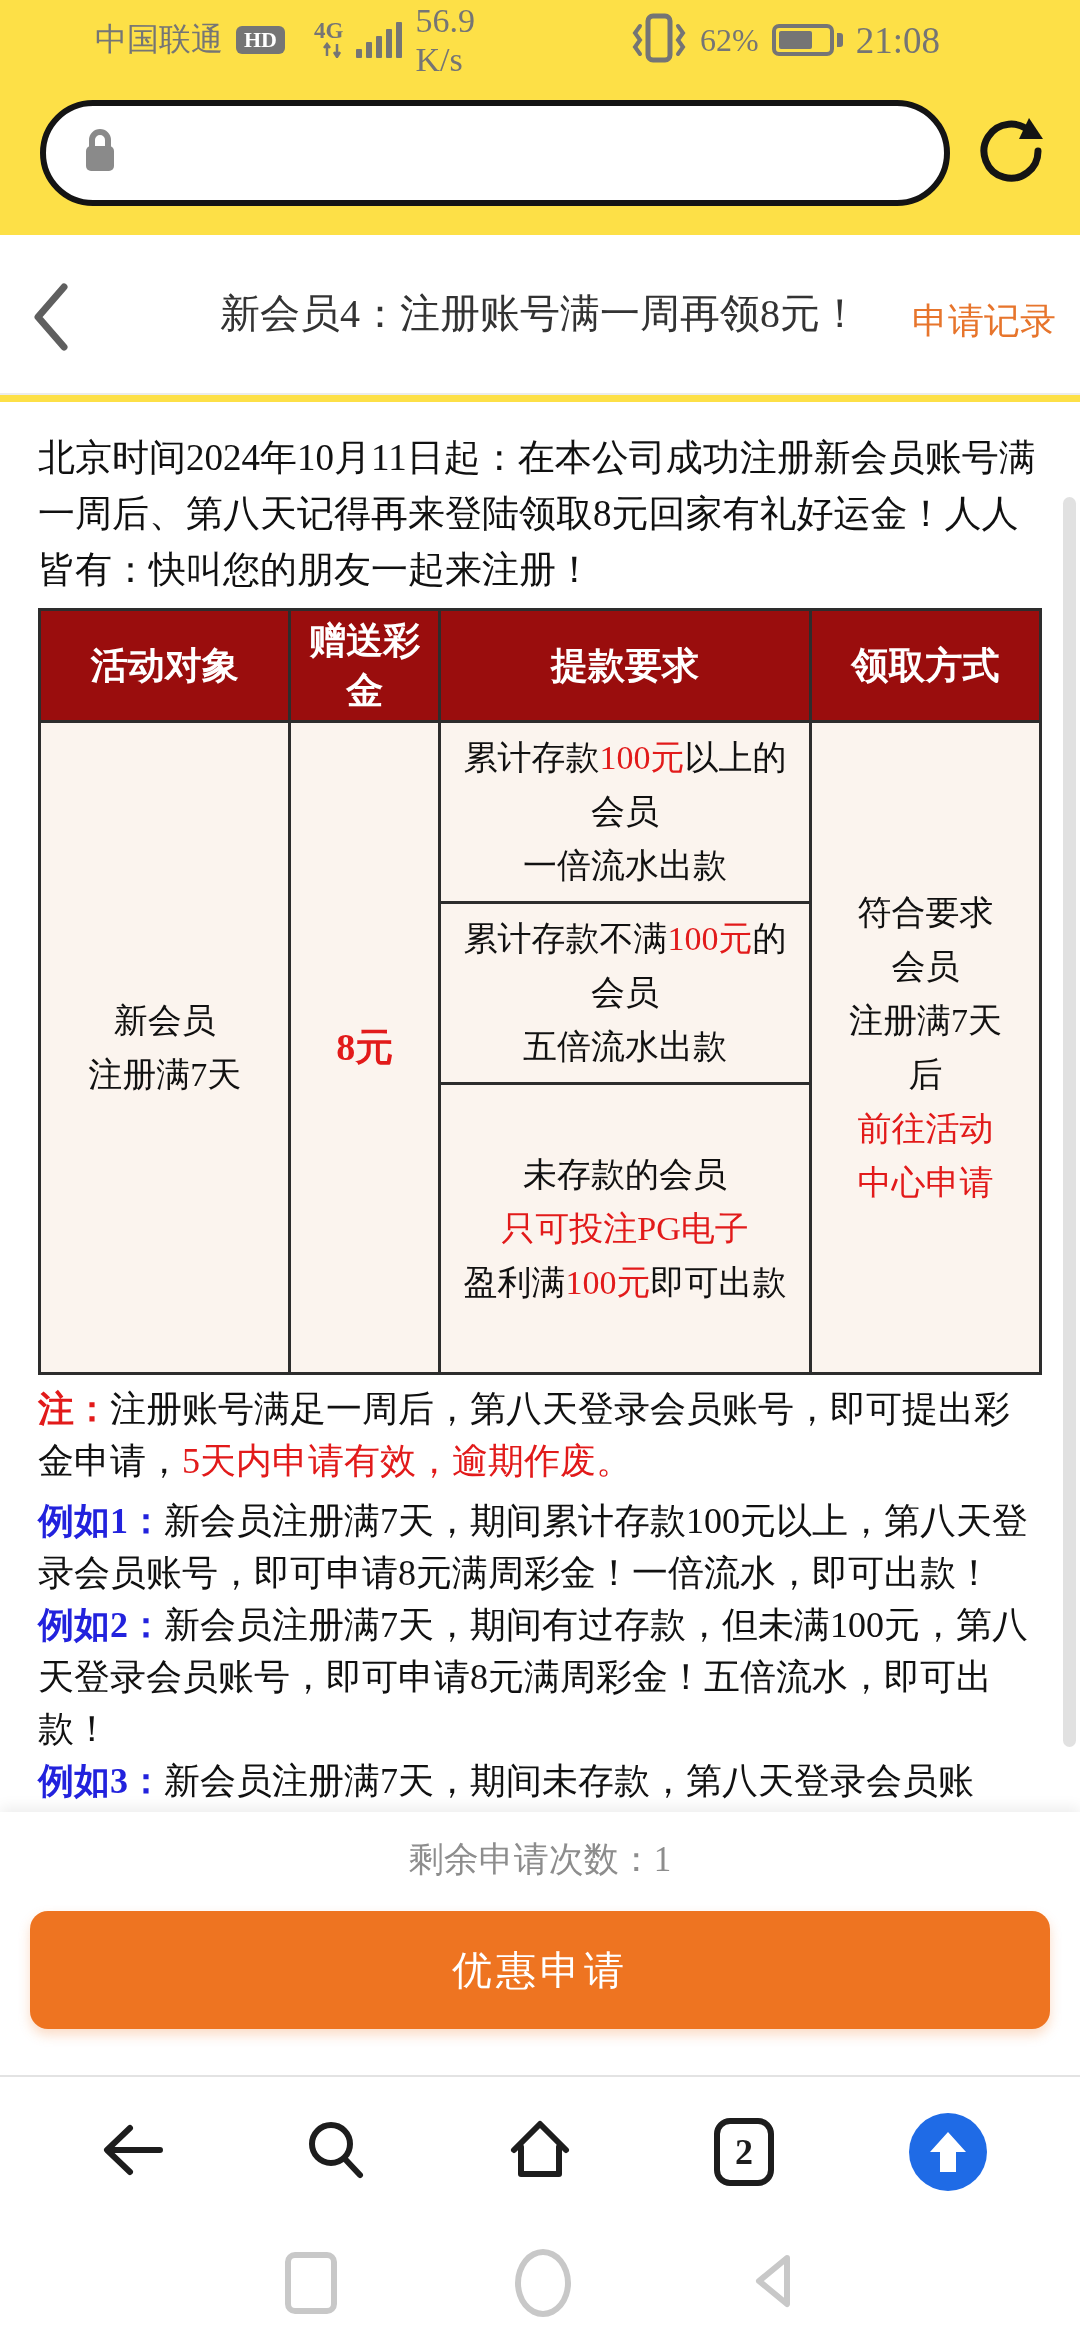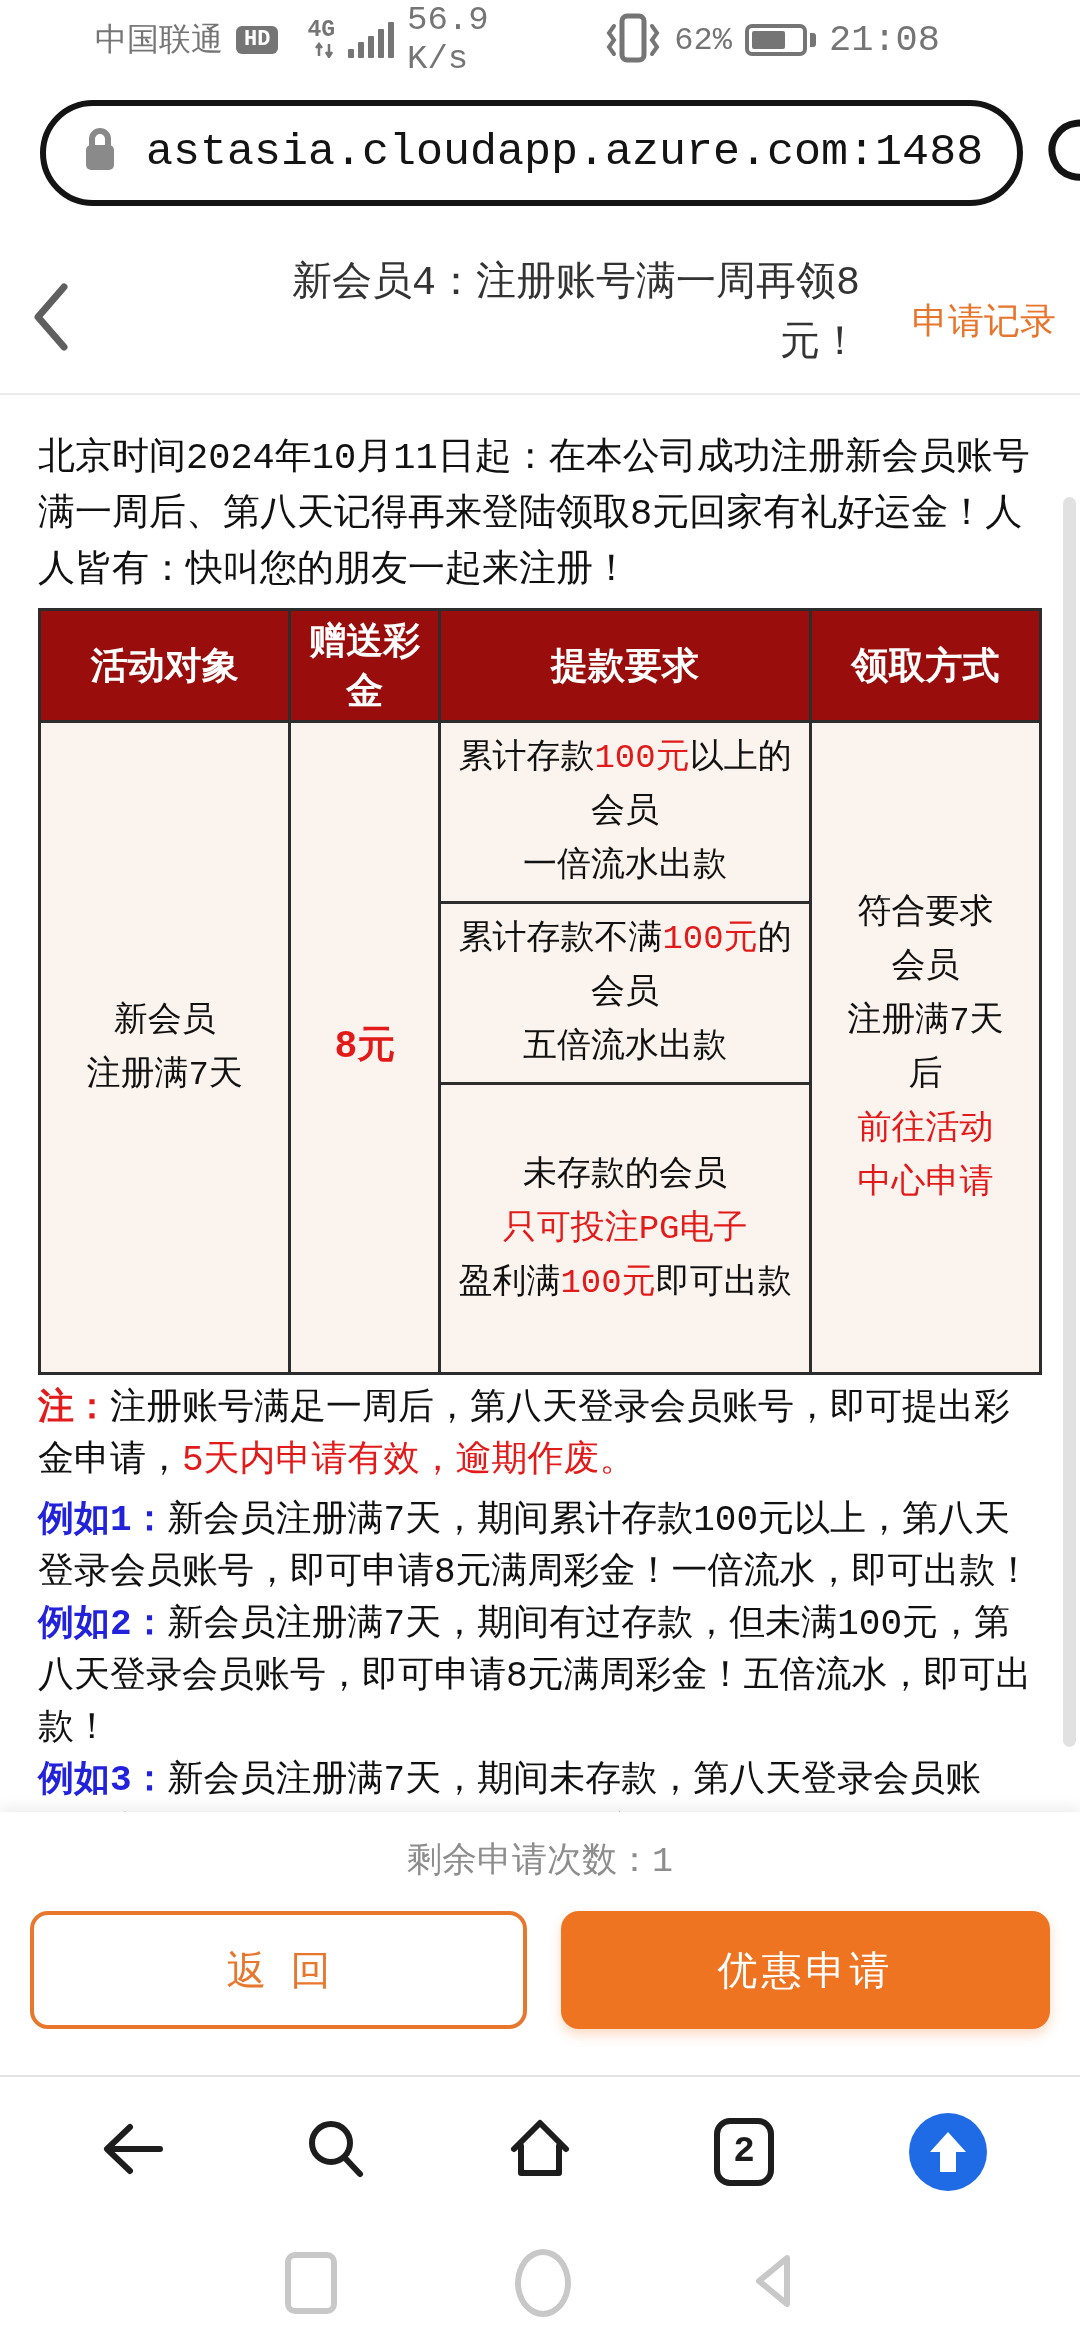--- a/index.html
+++ b/index.html
@@ -1,19 +1,19 @@
 <!DOCTYPE html>
 <html><head>
 <meta charset="utf-8">
 <style>
   * { margin:0; padding:0; box-sizing:border-box; }
   html,body { background:#9a9a9a; }
   .screen {
     width:1080px; height:2340px; position:relative; margin:0 auto;
-    background:#ffffff; font-family:Liberation Mono, monospace; overflow:hidden;
+    background:#fde047; font-family:Liberation Serif, serif; overflow:hidden;
   }
   
   .status-bar { height:70px; display:flex; align-items:center; justify-content:space-between;
     padding:10px 140px 0 95px; color:#757575; }
   .sb-left,.sb-right { display:flex; align-items:center; gap:13px; }
   .carrier { font-size:32px; }
   .hd-badge { background:#757575; color:#fff; font-size:22px; font-weight:bold; border-radius:6px; padding:3px 8px; line-height:1; }
   .net-col { display:flex; flex-direction:column; align-items:flex-end; line-height:1;margin-left:16px; }
   .net-4g { font-size:23px; font-weight:bold; }
   .bars { display:flex; align-items:flex-end; gap:4px; height:36px; }
@@ -117,21 +117,20 @@
       <span class="clock">21:08</span>
     </div>
   </div>
 
   <div class="url-row">
     <div class="url-pill">
       <span><svg width="40" height="50" viewBox="0 0 40 50">
             <path d="M12 21 v-7 a8 8 0 0 1 16 0 v7" fill="none" stroke="#8a8a8a" stroke-width="6"></path>
             <rect x="6" y="20" width="28" height="25" rx="5" fill="#8a8a8a"></rect>
           </svg></span>
-      <span class="url-text">astasia.cloudapp.azure.com:1488</span>
     </div>
     <div class="refresh-btn">
       <span><svg width="70" height="70" viewBox="0 0 70 70">
             <path d="M54 17 A27 27 0 1 0 61 35" fill="none" stroke="#141414" stroke-width="7" stroke-linecap="round"></path>
             <path d="M52 2 L66 23 L42 23 Z" fill="#141414"></path>
           </svg></span>
     </div>
   </div>
 
   <div class="page-header">
@@ -212,21 +211,20 @@
     </div>
 
     <div class="scrollbar-thumb"></div>
   </div>
 
   <div class="action-bar">
     <div class="remaining">
       <span>剩余申请次数：</span><span>1</span>
     </div>
     <div class="btn-row">
-      <div class="btn btn-back">返 回</div>
       <div class="btn btn-apply">优惠申请</div>
     </div>
   </div>
 
   <div class="browser-toolbar">
     <div class="tool-btn">
       <span><svg width="68" height="64" viewBox="0 0 68 64">
             <path d="M62 32 H12 M32 10 L9 32 L32 54" fill="none" stroke="#1d1d1d" stroke-width="6" stroke-linecap="round" stroke-linejoin="round"></path>
           </svg></span>
     </div>

